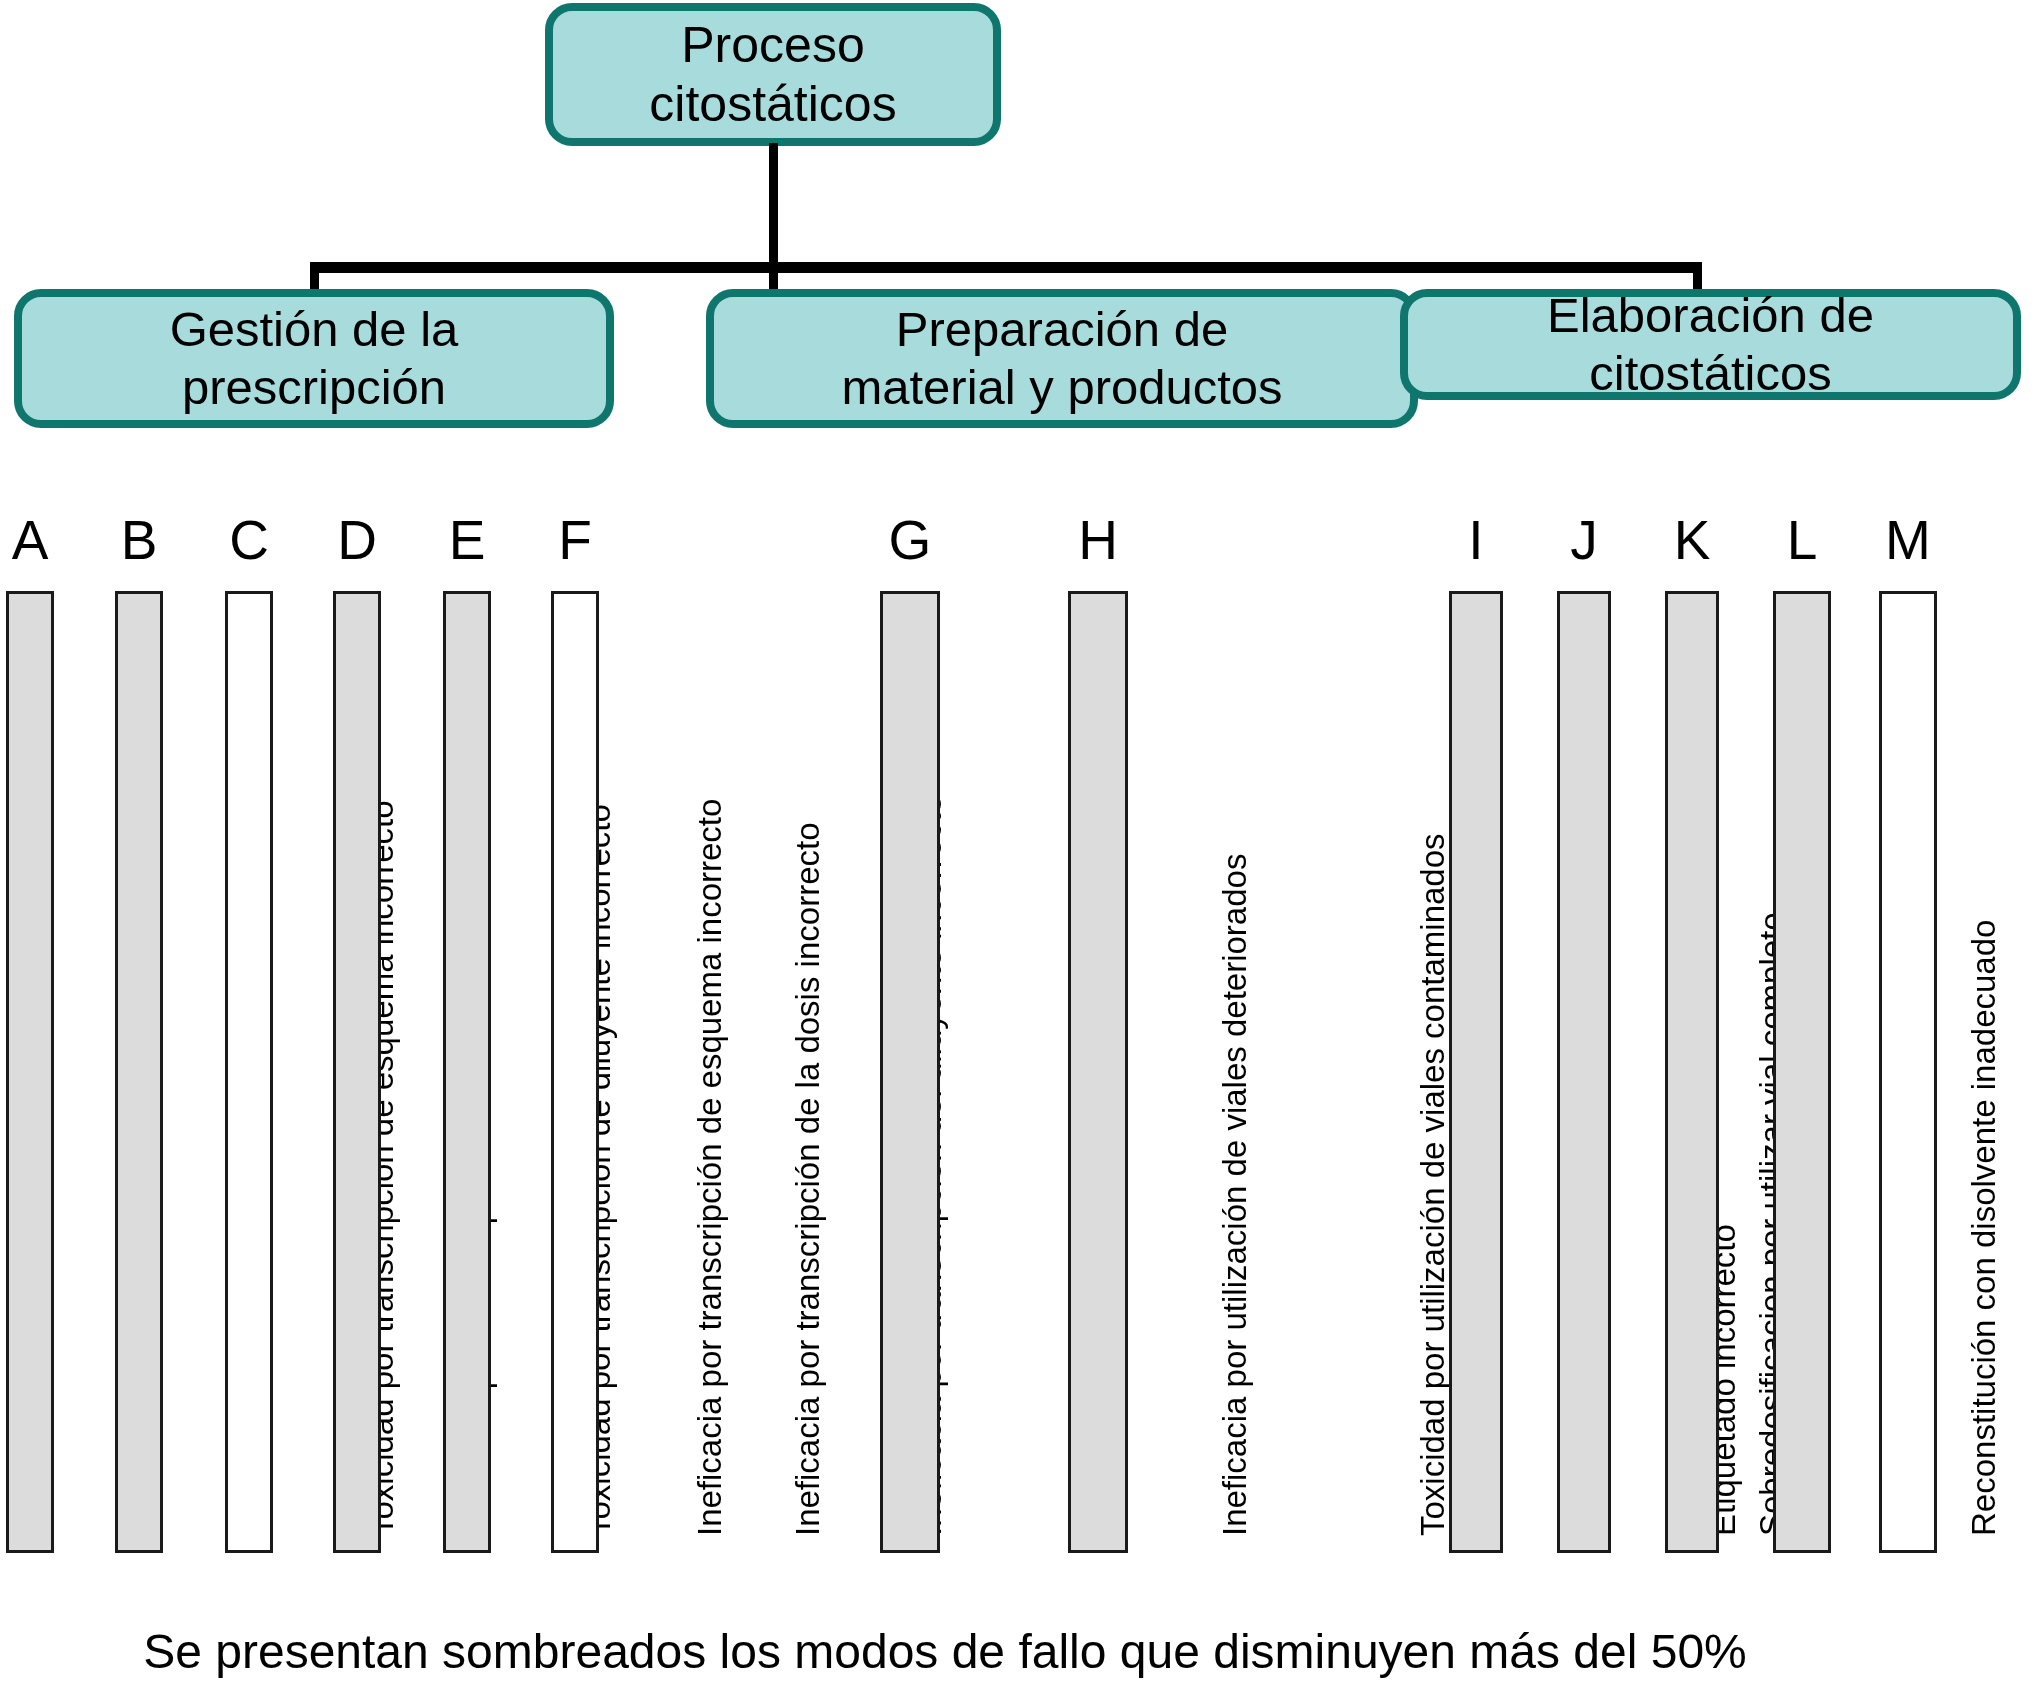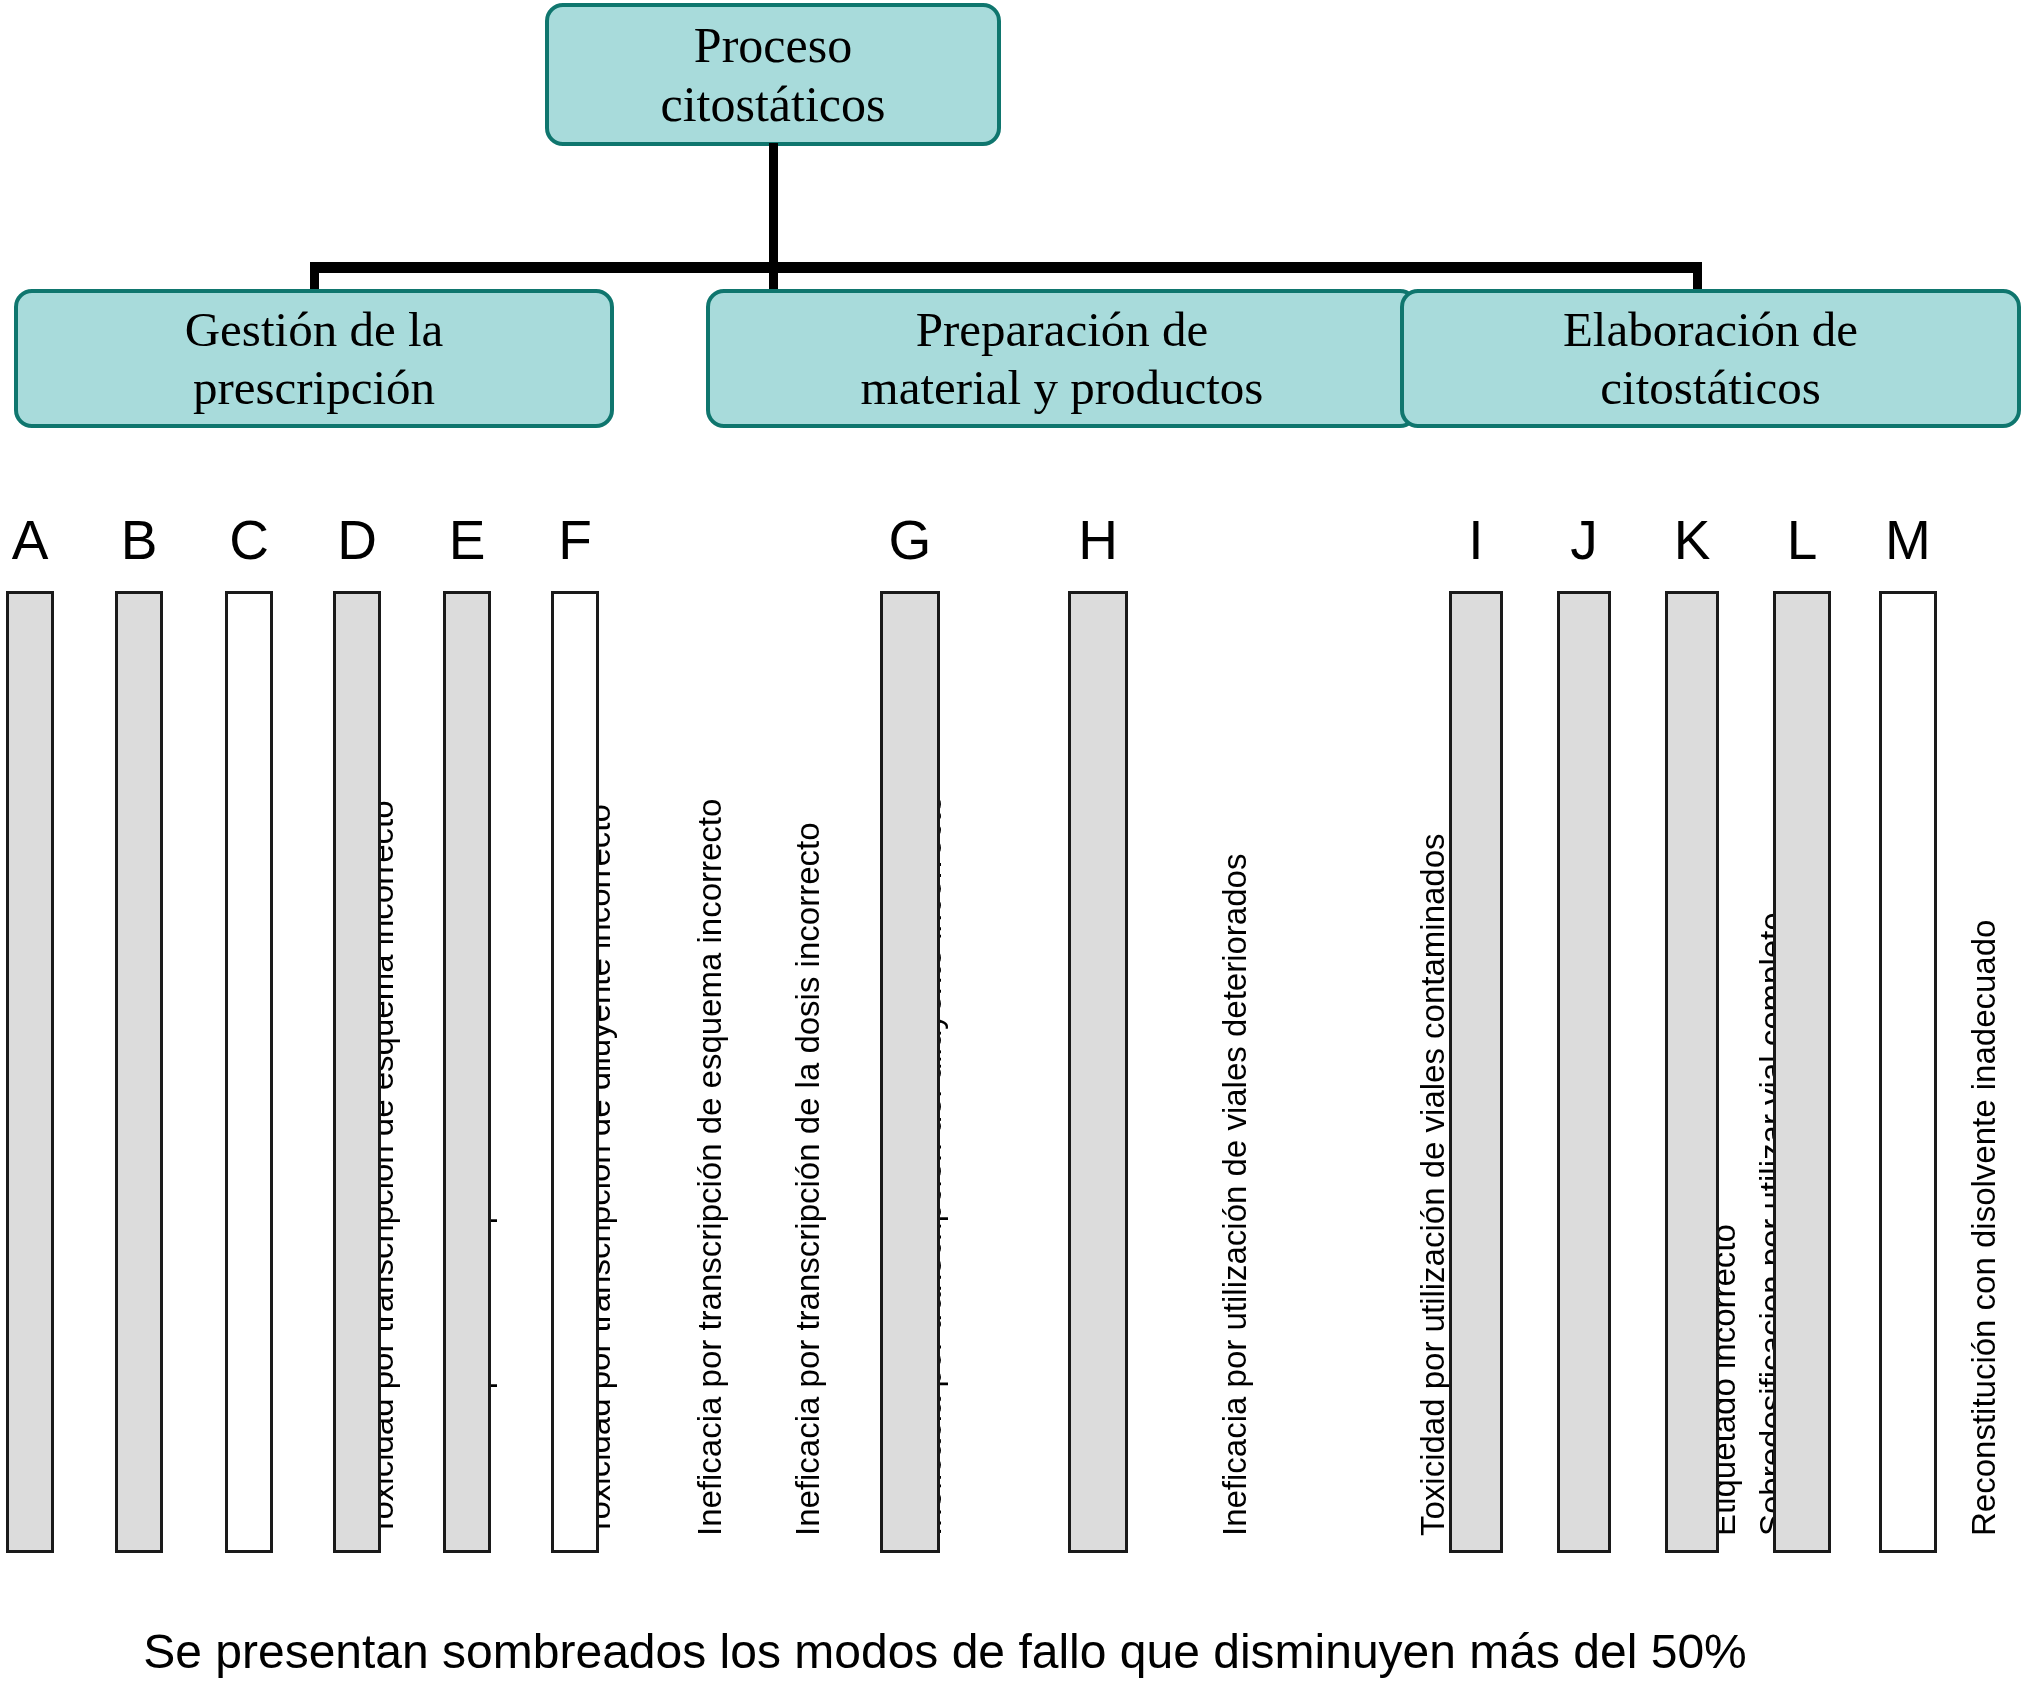--- a/index.html
+++ b/index.html
@@ -17,36 +17,35 @@
     height: 1701px;
     background: #ffffff;
     overflow: hidden;
   }
 
   
   .proc-box {
     position: absolute;
     box-sizing: border-box;
     background: #a8dbdb;
-    border: 4px solid #0f766e;
-    border-radius: 18px;
+    border: 8px solid #0f766e;
+    border-radius: 27px;
     display: flex;
     align-items: center;
     justify-content: center;
     text-align: center;
     line-height: 1.18;
     font-size: 49px;
     white-space: pre-line;
-    font-family: Liberation Serif, serif;
   }
 
   #box-root  { left: 545px;  top: 3px;   width: 456px; height: 143px; font-size: 50px; }
   #box-g1    { left: 14px;   top: 289px; width: 600px; height: 139px; }
   #box-g2    { left: 706px;  top: 289px; width: 712px; height: 139px; }
-  #box-g3    { left: 1400px; top: 289px; width: 621px; height: 139px; }
+  #box-g3    { left: 1400px; top: 289px; width: 621px; height: 111px; }
 
   
   .conn {
     position: absolute;
     background: #000000;
   }
   #conn-stem      { left: 769px;  top: 143px; width: 9px;    height: 128px; }
   #conn-bar       { left: 310px;  top: 262px; width: 1392px; height: 11px;  }
   #conn-drop-1    { left: 310px;  top: 262px; width: 9px;    height: 30px;  }
   #conn-drop-2    { left: 769px;  top: 262px; width: 9px;    height: 30px;  }

